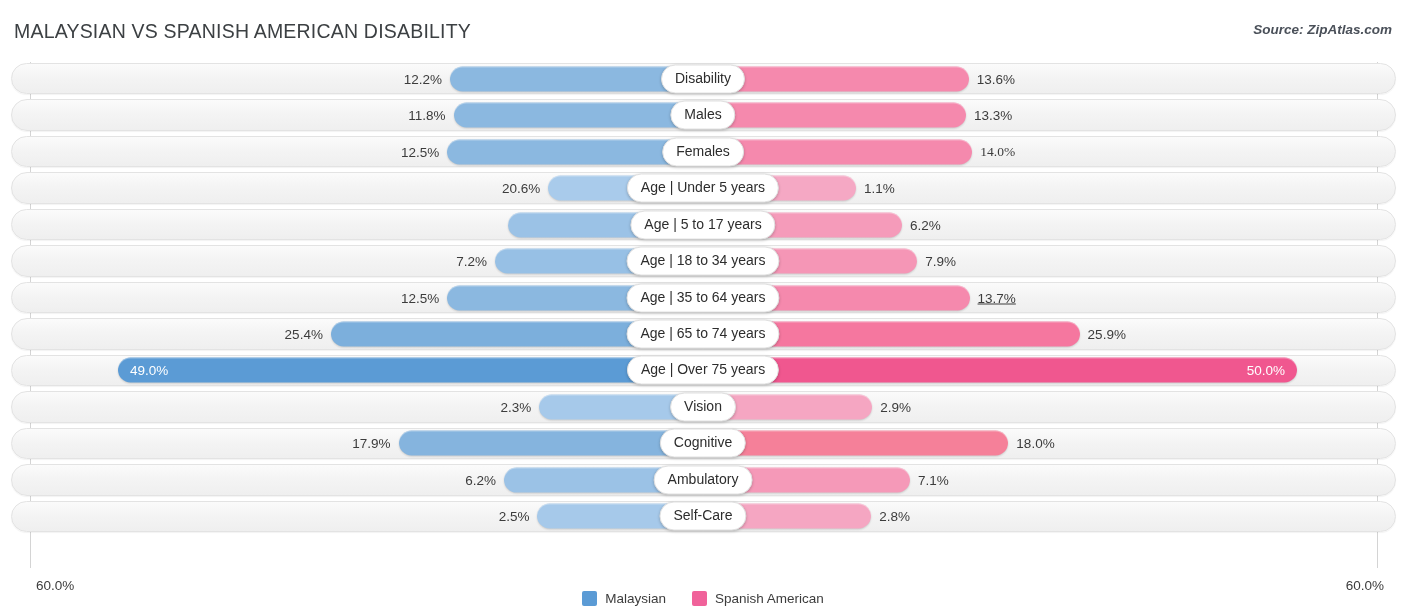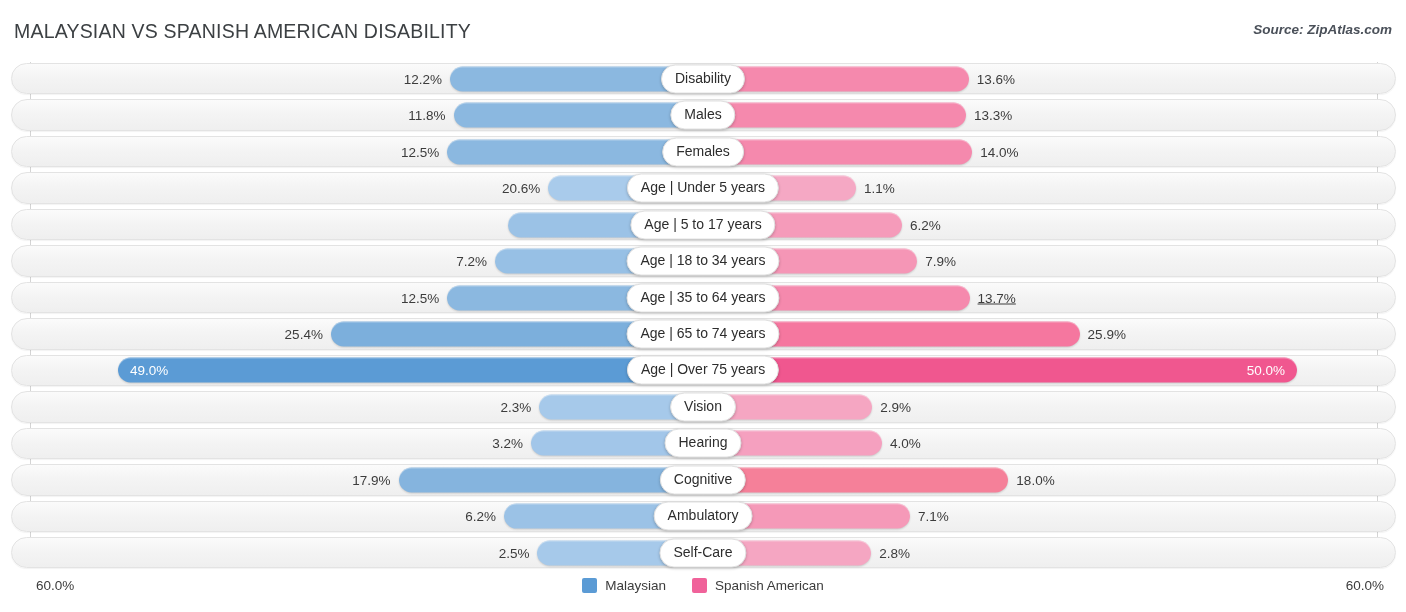--- a/index.html
+++ b/index.html
@@ -149,21 +149,21 @@
     font-size: 13.5px;
     color: #3c3c3c;
     white-space: nowrap;
   }
   .axis-label.left  { left: 36px; }
   .axis-label.right { right: 22px; }
 
   .legend {
     position: absolute;
     left: 0; right: 0;
-    top: 2px;
+    top: 15px;
     display: flex;
     justify-content: center;
     align-items: center;
     gap: 26px;
   }
   .legend-item {
     display: flex;
     align-items: center;
     gap: 8px;
     font-size: 13.5px;
@@ -203,21 +203,21 @@
         <div class="bar right" style="left: 703px; width: 262.966px; background: rgb(245, 137, 173);"></div>
         <div class="val left" style="left: 333.564px; width: 112px;">11.8%</div>
         <div class="val right" style="left: 973.966px;">13.3%</div>
         <div class="pill">Males</div>
       </div>
       <div class="row">
         <div class="track"></div>
         <div class="bar left" style="left: 447.25px; width: 255.75px; background: rgb(139, 184, 224);"></div>
         <div class="bar right" style="left: 703px; width: 269.28px; background: rgb(245, 137, 173);"></div>
         <div class="val left" style="left: 327.25px; width: 112px;">12.5%</div>
-        <div class="val right" style="left: 980.28px;">14.0%</div>
+        <div class="val right" style="left: 980.28px; font-family: Liberation Serif, serif;">14.0%</div>
         <div class="pill">Females</div>
       </div>
       <div class="row">
         <div class="track"></div>
         <div class="bar left" style="left: 548.274px; width: 154.726px; background: rgb(169, 203, 235);"></div>
         <div class="bar right" style="left: 703px; width: 152.922px; background: rgb(245, 168, 196);"></div>
         <div class="val left" style="left: 428.274px; width: 112px;">20.6%</div>
         <div class="val right" style="left: 863.922px;">1.1%</div>
         <div class="pill">Age | Under 5 years</div>
       </div>
@@ -261,28 +261,20 @@
         <div class="val right inside" style="left: 1231px; width: 54px; text-align: right;">50.0%</div>
         <div class="pill">Age | Over 75 years</div>
       </div>
       <div class="row">
         <div class="track"></div>
         <div class="bar left" style="left: 539.254px; width: 163.746px; background: rgb(166, 201, 234);"></div>
         <div class="bar right" style="left: 703px; width: 169.158px; background: rgb(245, 166, 194);"></div>
         <div class="val left" style="left: 419.254px; width: 112px;">2.3%</div>
         <div class="val right" style="left: 880.158px;">2.9%</div>
         <div class="pill">Vision</div>
-      </div>
-      <div class="row">
-        <div class="track"></div>
-        <div class="bar left" style="left: 531.136px; width: 171.864px; background: rgb(162, 198, 233);"></div>
-        <div class="bar right" style="left: 703px; width: 179.08px; background: rgb(245, 160, 191);"></div>
-        <div class="val left" style="left: 411.136px; width: 112px;">3.2%</div>
-        <div class="val right" style="left: 890.08px;">4.0%</div>
-        <div class="pill">Hearing</div>
       </div>
       <div class="row">
         <div class="track"></div>
         <div class="bar left" style="left: 398.542px; width: 304.458px; background: rgb(133, 180, 222);"></div>
         <div class="bar right" style="left: 703px; width: 305.36px; background: rgb(245, 128, 153);"></div>
         <div class="val left" style="left: 278.542px; width: 112px;">17.9%</div>
         <div class="val right" style="left: 1016.36px;">18.0%</div>
         <div class="pill">Cognitive</div>
       </div>
       <div class="row">

